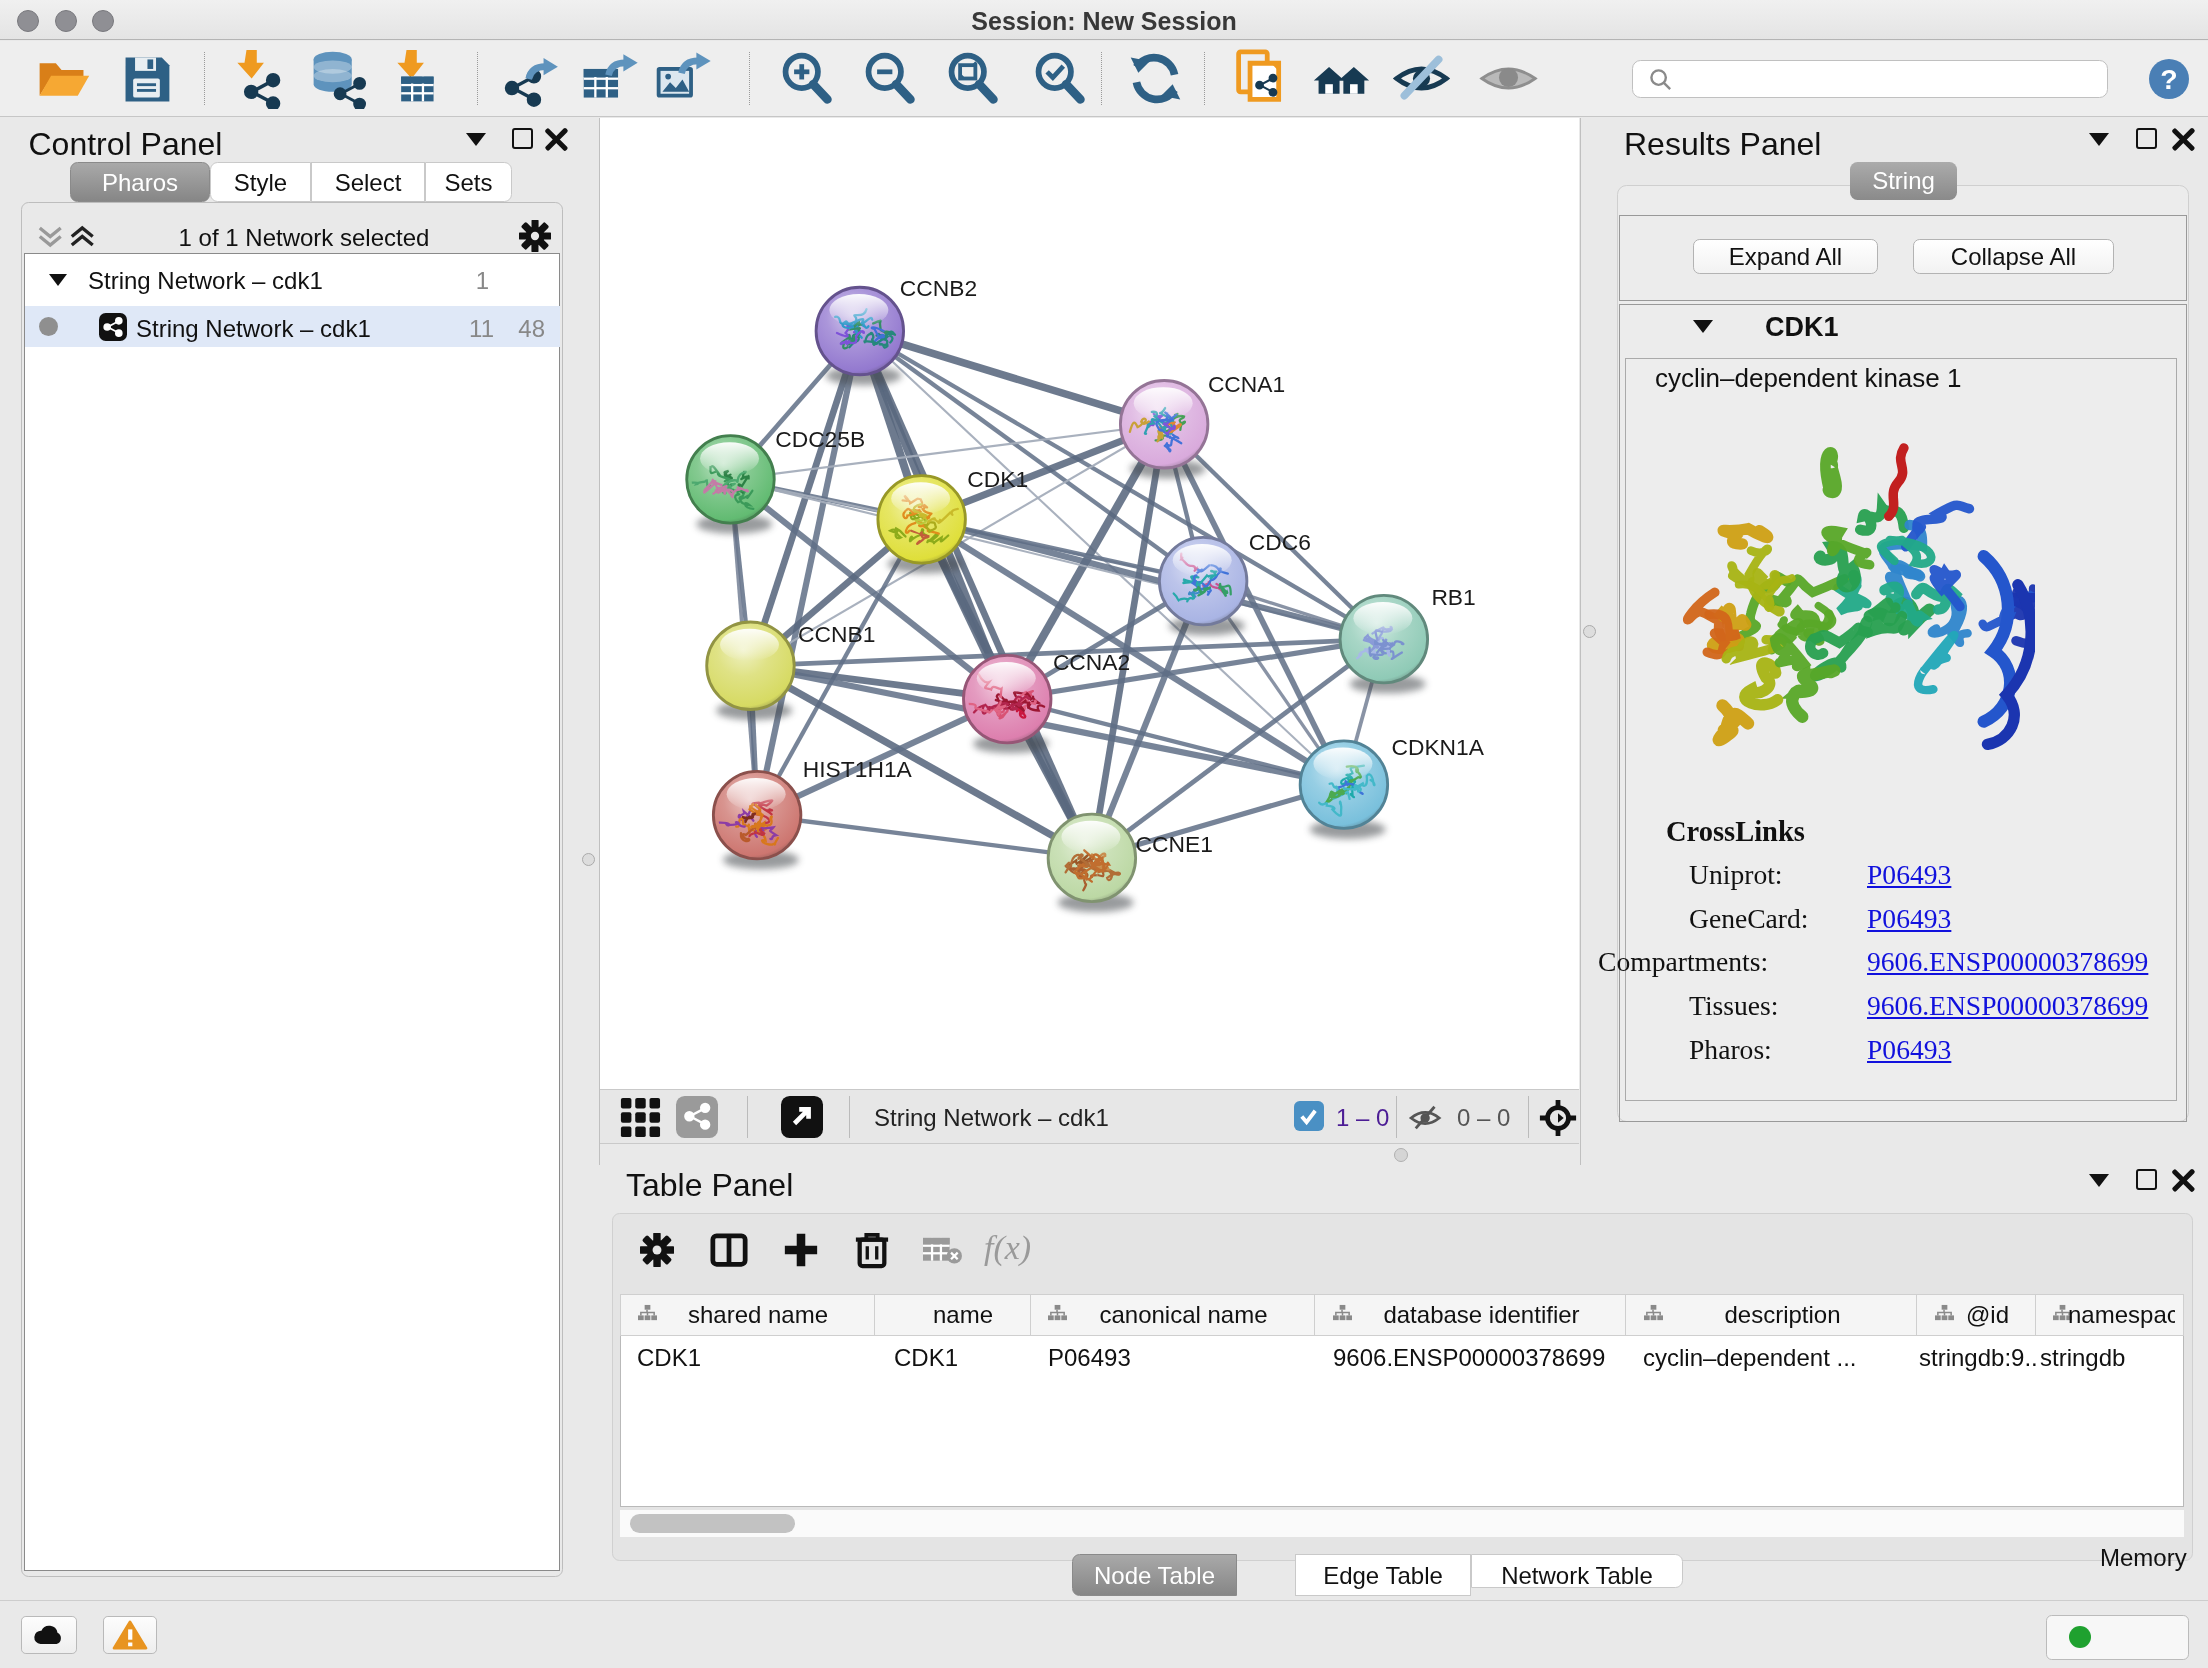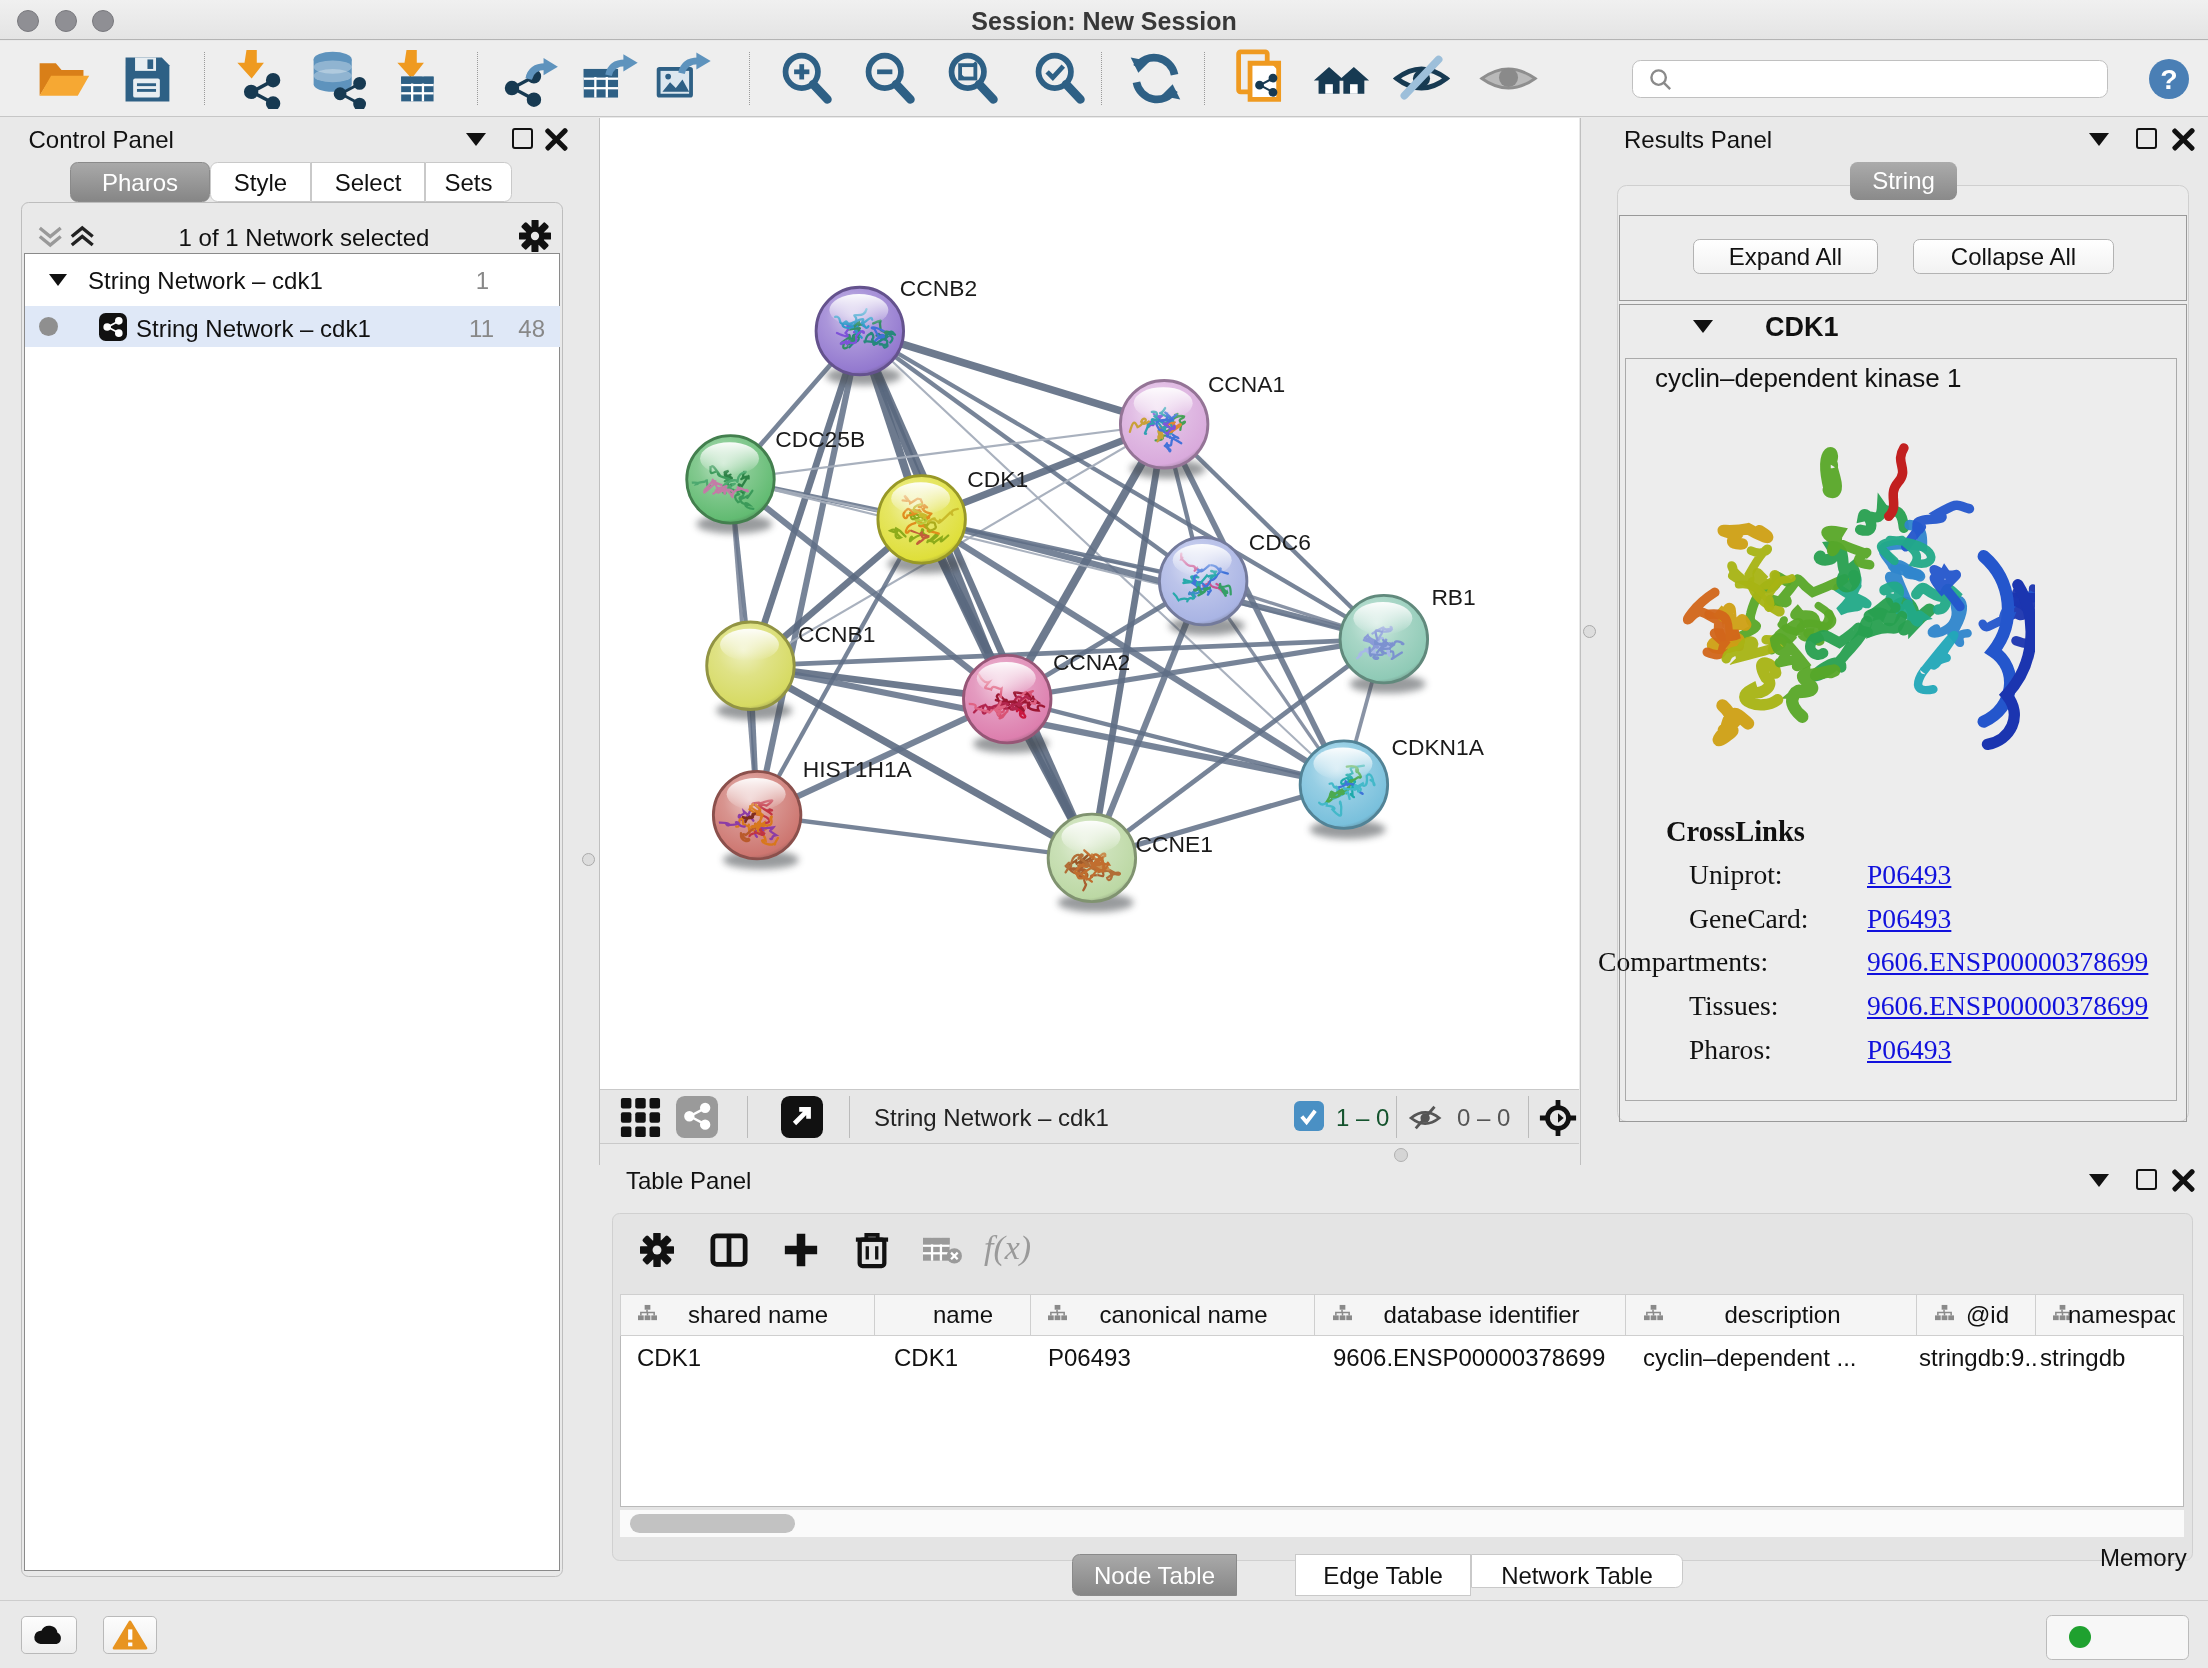--- a/index.html
+++ b/index.html
@@ -4,21 +4,21 @@
 html,body { width:2208px; height:1668px; overflow:hidden; }
 body { font-family:"Liberation Sans", sans-serif; background:#e9e9e9; position:relative; color:#111; }
 .abs { position:absolute; }
 .titlebar { left:0; top:0; width:2208px; height:40px; background:linear-gradient(#f0f0f0,#e4e4e4); border-bottom:1px solid #b4b4b4; }
 .tl { width:22px; height:22px; border-radius:50%; background:#8f8f94; border:1px solid #79797e; position:absolute; top:9.5px; }
 .title { width:100%; text-align:center; top:6.7px; font-size:25px; font-weight:600; color:#383838; }
 .toolbar { left:0; top:41px; width:2208px; height:76px; background:#eeeeee; border-bottom:1px solid #c6c6c6; }
 .tbi { position:absolute; top:48px; }
 .tsep { position:absolute; top:52px; height:53px; width:0; border-left:1.9px dotted #9a9a9a; }
 .searchbox { position:absolute; left:1632px; top:60px; width:476px; height:38px; background:#fff; border:1px solid #c0c0c0; border-radius:8.6px; }
-.panel-h { font-size:24px; color:#111; }
+.panel-h { font-size:32px; color:#111; }
 .winctl-sq { width:21px; height:21px; border:2.9px solid #111; border-radius:2.9px; position:absolute; }
 .x1, .x2 { position:absolute; width:25px; height:4.8px; background:#111; border-radius:1.9px; top:9.5px; }
 .x1 { transform:rotate(45deg);} .x2 { transform:rotate(-45deg);}
 .tab { position:absolute; height:40px; line-height:40px; text-align:center; font-size:24px; background:#fff; border:1px solid #c9c9c9; color:#111; }
 .tabsel { background:linear-gradient(#a9a9a9,#868686); color:#fff; border:1px solid #8a8a8a; }
 .btn { position:absolute; background:linear-gradient(#ffffff,#f2f2f2); border:1px solid #b3b3b3; border-radius:6.7px; text-align:center; font-size:24px; }
 serif, .serif { font-family:"Liberation Serif", serif; }
 a.lnk { color:#1111dd; text-decoration:underline; font-family:"Liberation Serif", serif; }
 </style></head><body>
 <div class="abs titlebar"></div>
@@ -616,21 +616,21 @@
 <div class="abs" style="left:781px;top:1096px;width:42px;height:42px;background:#111;border-radius:8.6px"></div>
 <div class="abs" style="left:787px;top:1101px"><svg width="30" height="30" viewBox="0 0 32 32" style="">
       <path d="M8 24 L22 10 M13 9 h10 v10" stroke="#fff" stroke-width="5" fill="none"></path>
     </svg></div>
 <div class="abs" style="left:849px;top:1096px;width:1px;height:42px;background:#bbb"></div>
 <div class="abs" style="left:874px;top:1104px;font-size:24px;color:#222">String Network – cdk1</div>
 <div class="abs" style="left:1294px;top:1101px;width:30px;height:30px;background:#4a90c4;border-radius:5.7px"></div>
 <div class="abs" style="left:1297px;top:1105px"><svg width="23" height="23" viewBox="0 0 24 24" style="">
       <path d="M5 12 l5 6 9 -12" stroke="#fff" stroke-width="4" fill="none"></path>
     </svg></div>
-<div class="abs" style="left:1336px;top:1104px;font-size:24px;color:#14532d">1 – 0</div>
+<div class="abs" style="left:1336px;top:1104px;font-size:24px;color:#4c1d95">1 – 0</div>
 <div class="abs" style="left:1396px;top:1096px;width:1px;height:42px;background:#bbb"></div>
 <div class="abs" style="left:1408px;top:1103px"><svg width="38" height="30" viewBox="0 0 40 32" style="">
       <path d="M3 16 Q 18 4 33 16 Q 18 28 3 16 Z" fill="none" stroke="#555" stroke-width="3"></path>
       <circle cx="18" cy="16" r="5" fill="#555"></circle>
       <line x1="8" y1="27" x2="28" y2="4" stroke="#555" stroke-width="3"></line>
     </svg></div>
 <div class="abs" style="left:1457px;top:1104px;font-size:24px;color:#555">0 – 0</div>
 <div class="abs" style="left:1528px;top:1096px;width:1px;height:42px;background:#bbb"></div>
 <div class="abs" style="left:1538px;top:1098px"><svg width="40" height="40" viewBox="0 0 42 42" style="">
       <circle cx="21" cy="21" r="11" fill="none" stroke="#111" stroke-width="5"></circle>

